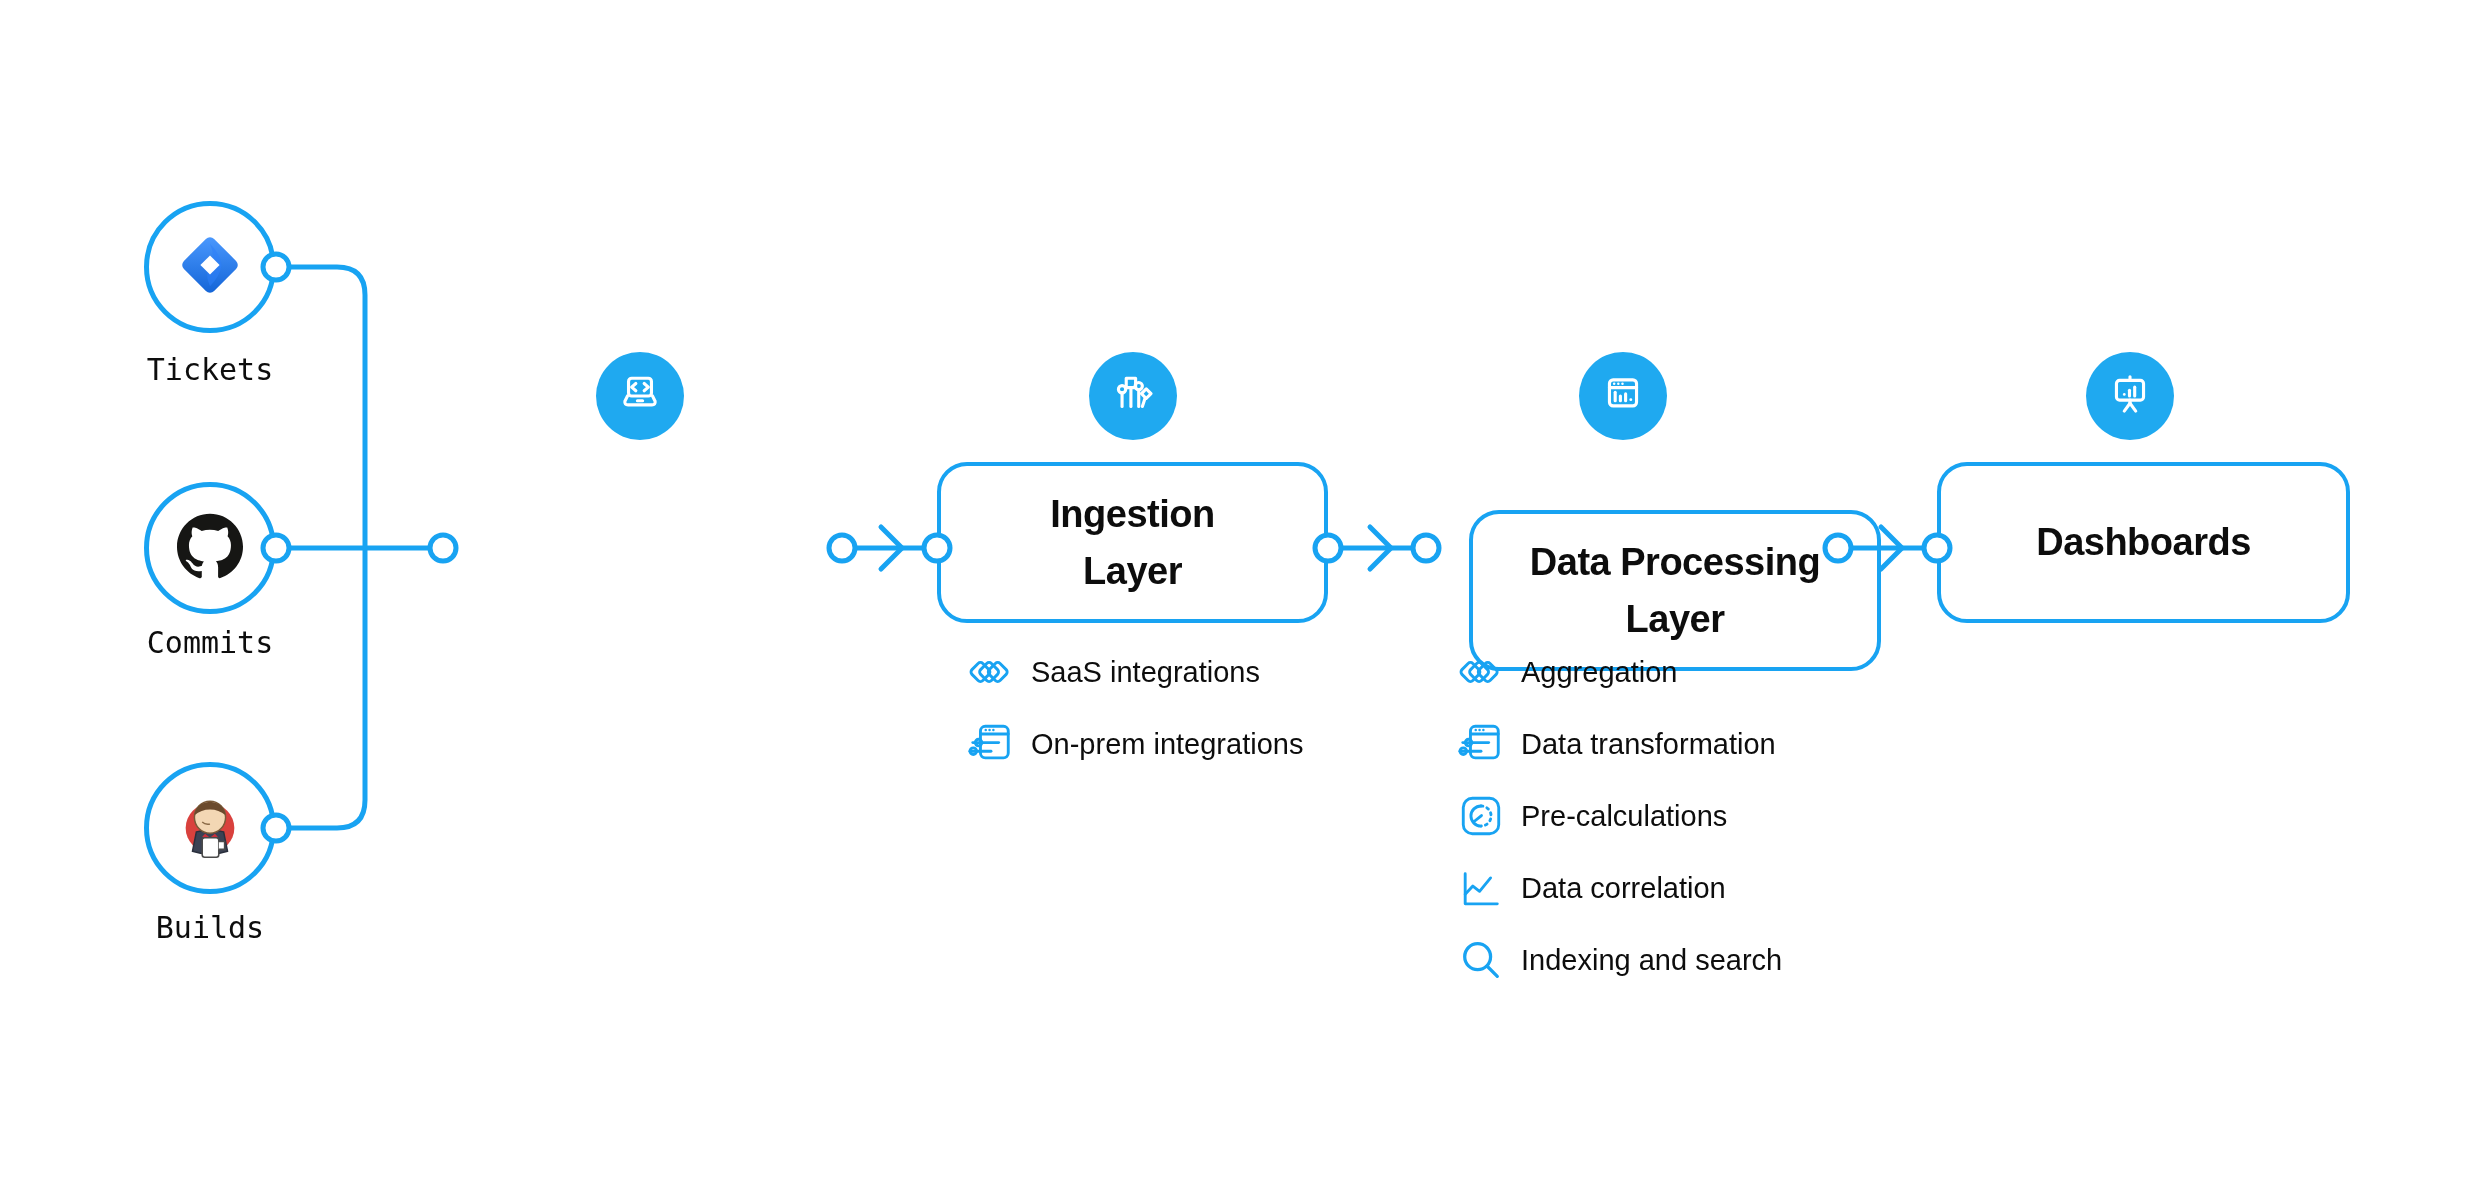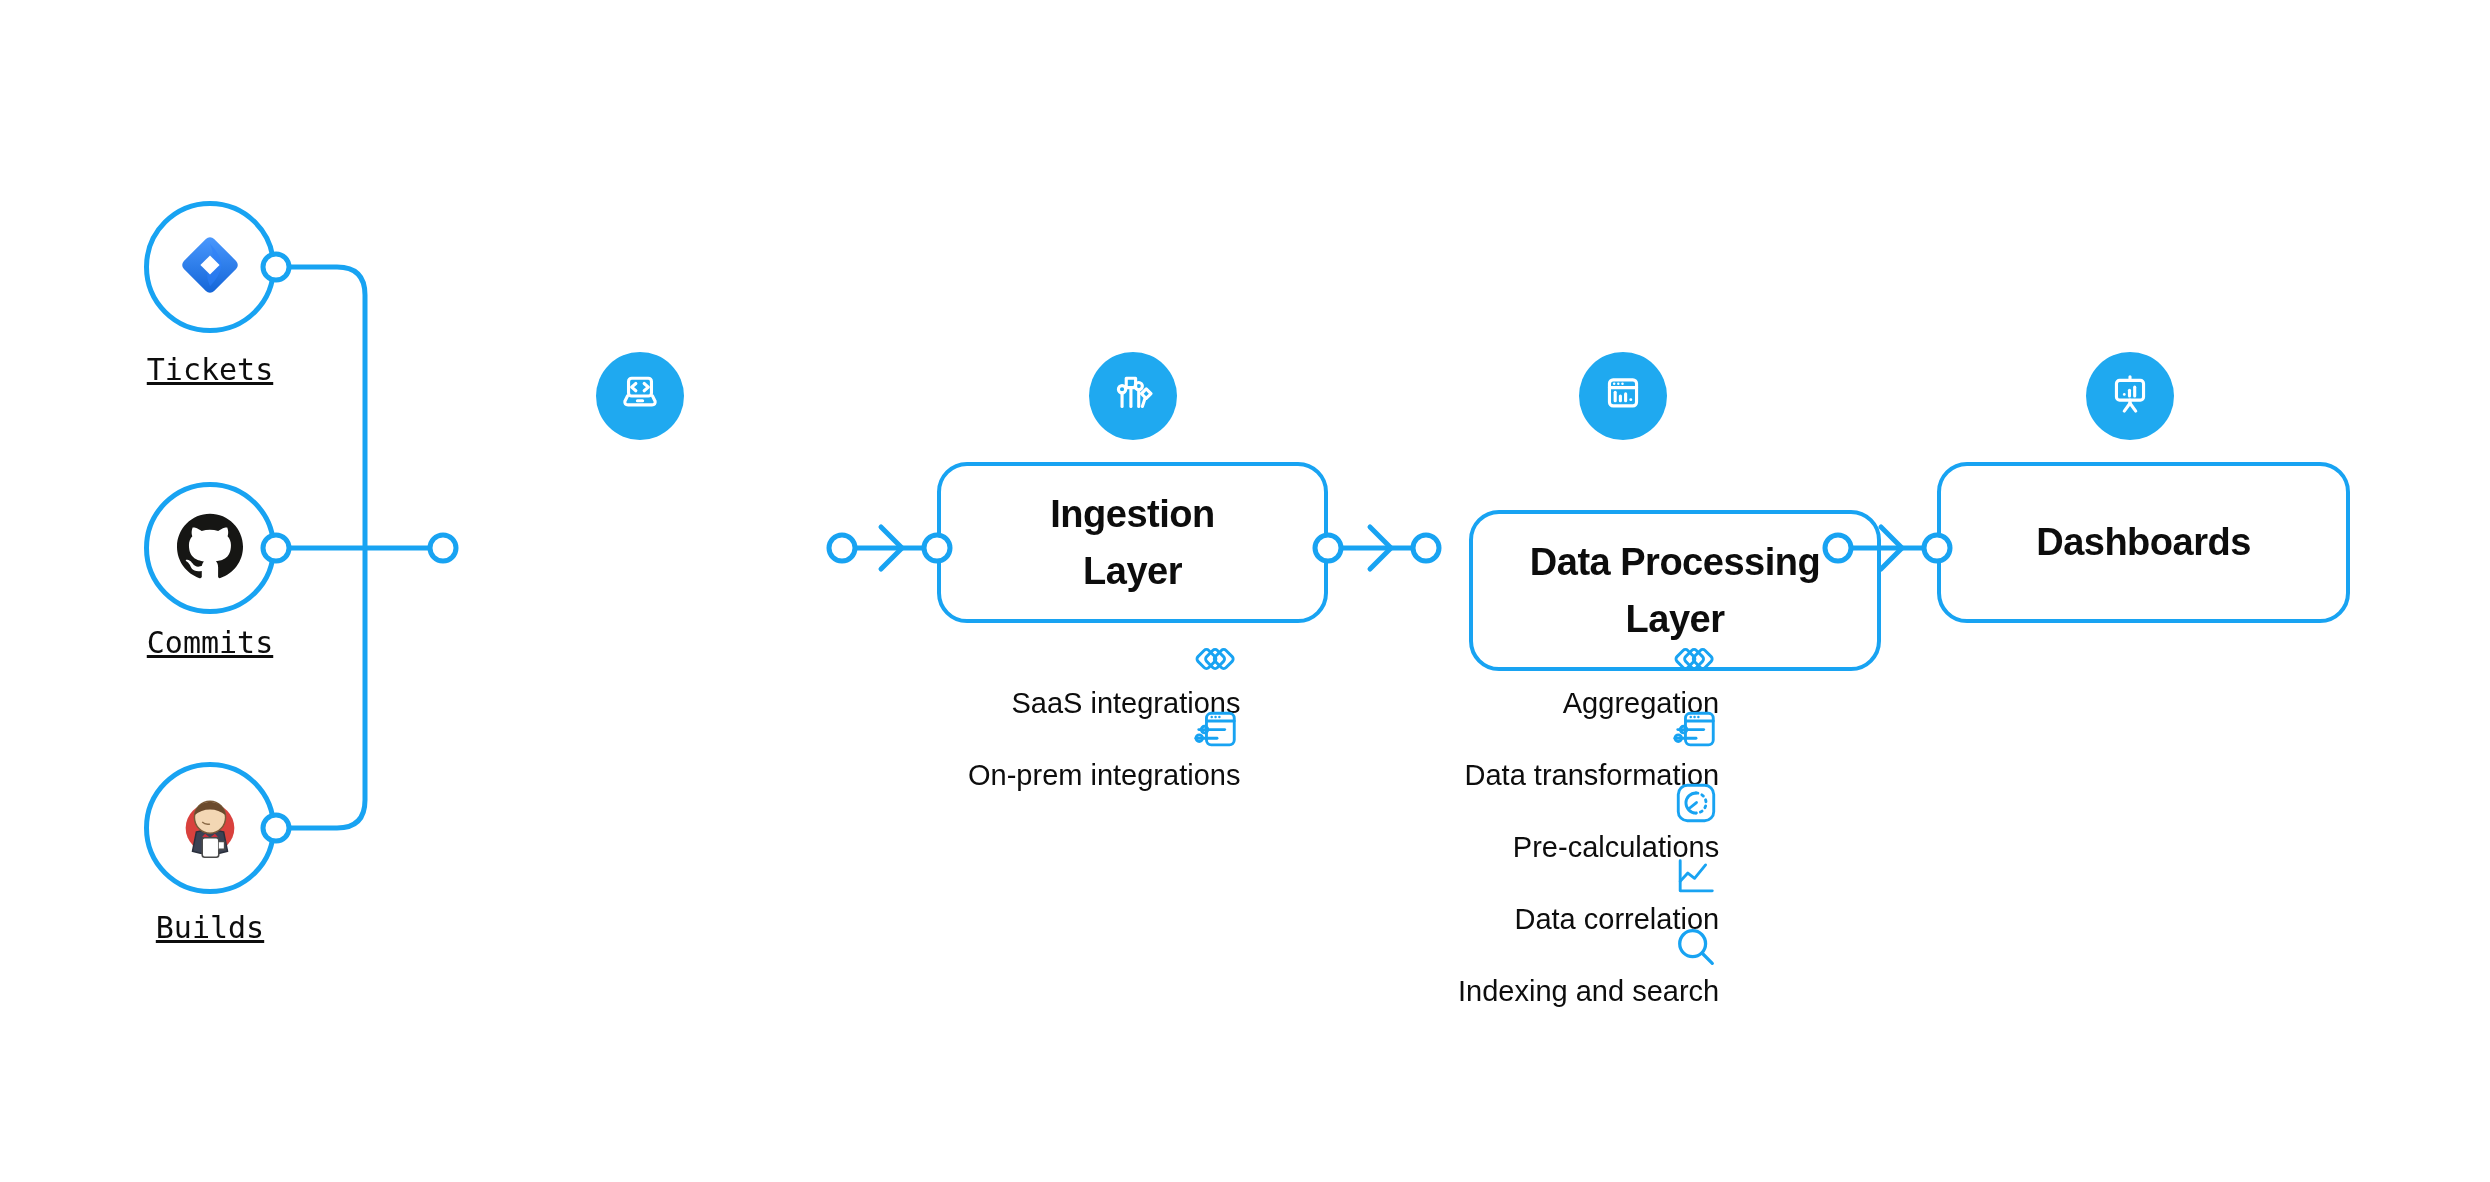--- a/index.html
+++ b/index.html
@@ -15,36 +15,36 @@
 
   
   .wires{position:absolute;left:0;top:0;width:2490px;height:1182px;z-index:5;pointer-events:none;}
   .wire{fill:none;stroke:var(--accent);stroke-width:5;stroke-linecap:round;stroke-linejoin:round;}
   .node-dot{fill:#fff;stroke:var(--accent);stroke-width:5;}
 
   
   .source-node{position:absolute;width:132px;height:132px;border:5px solid var(--accent);
     border-radius:50%;background:#fff;display:flex;align-items:center;justify-content:center;z-index:2;}
   .source-label{position:absolute;width:260px;text-align:center;z-index:2;
-    font-family:"DejaVu Sans Mono",monospace;font-size:30px;font-weight:500;color:var(--text);text-decoration:underline;}
+    font-family:"DejaVu Sans Mono",monospace;font-size:30px;font-weight:500;color:var(--text);}
 
   
   .stage-box{position:absolute;top:462px;height:161px;background:#fff;border:4px solid var(--accent);
     border-radius:30px;display:flex;align-items:center;justify-content:center;z-index:1;}
   .stage-title{font-size:38px;font-weight:700;line-height:1.5;letter-spacing:-0.5px;color:var(--text);
     text-align:center;white-space:pre-line;}
 
   
   .stage-badge{position:absolute;top:352px;width:88px;height:88px;border-radius:50%;background:var(--badge);
     display:flex;align-items:center;justify-content:center;z-index:2;color:#fff;}
   .stage-badge svg{display:block;}
 
   
   .feature-list{position:absolute;top:636px;display:flex;flex-direction:column;z-index:2;}
-  .feature-row{display:flex;align-items:flex-end;height:72px;gap:4px;flex-direction:column;}
+  .feature-row{display:flex;align-items:center;height:72px;gap:17px;}
   .feature-icon{width:46px;height:46px;flex:none;color:var(--accent);display:flex;
     align-items:center;justify-content:center;}
   .feature-label{font-size:29px;line-height:1.2;color:var(--text);white-space:nowrap;}
 
   .w-stroke{fill:none;stroke:#fff;stroke-width:3;stroke-linecap:round;stroke-linejoin:round;}
   .b-stroke{fill:none;stroke:currentColor;stroke-width:3;stroke-linecap:round;stroke-linejoin:round;}
 </style>
 </head>
 <body>
 

